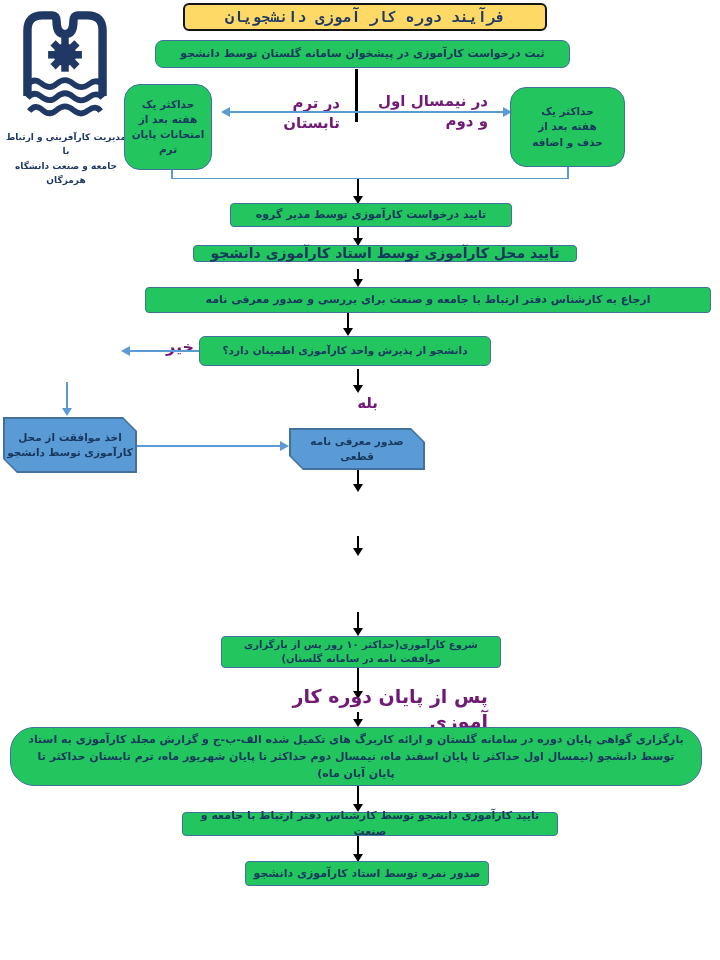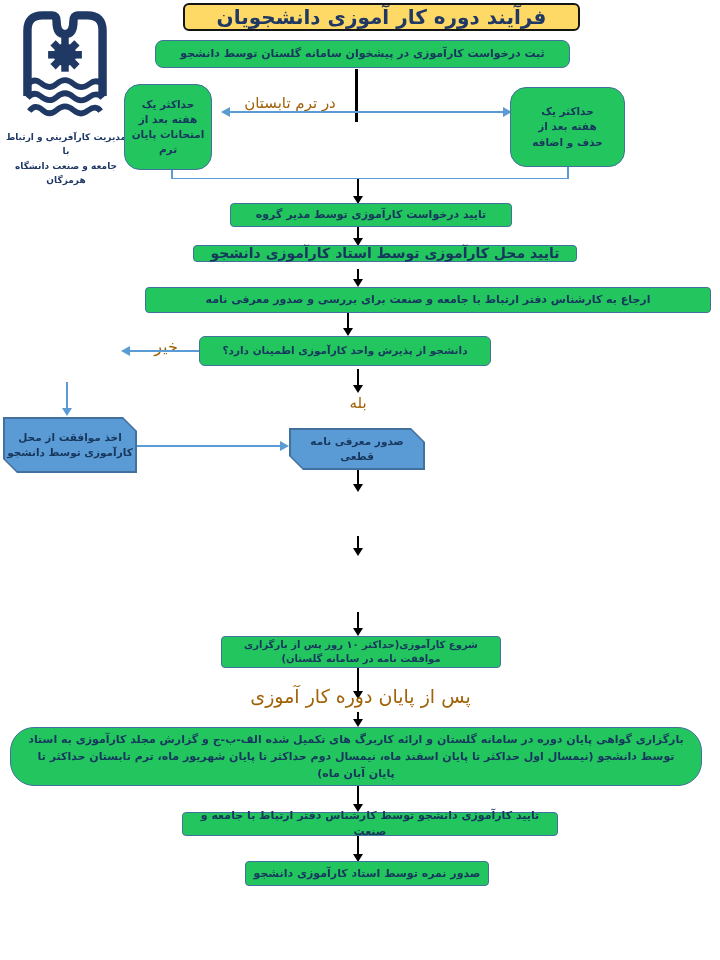--- a/index.html
+++ b/index.html
@@ -15,21 +15,21 @@
        color:#1f3864;font-weight:bold;display:flex;align-items:center;justify-content:center;
        direction:rtl;box-sizing:border-box;}
   
   .snip{position:absolute;background:#41719c;
         clip-path:polygon(0 0,calc(100% - 14px) 0,100% 14px,100% 100%,14px 100%,0 calc(100% - 14px));}
   .snip .inner{position:absolute;inset:1.6px;background:#5b9bd5;color:#17365d;font-weight:bold;
         display:flex;align-items:center;justify-content:center;text-align:center;direction:rtl;
         line-height:1.45;
         clip-path:polygon(0 0,calc(100% - 13px) 0,100% 13px,100% 100%,13px 100%,0 calc(100% - 13px));}
   
-  .lbl{position:absolute;color:#a16207;font-weight:normal;text-align:center;direction:rtl;line-height:1.3;}
+  .lbl{position:absolute;color:#701a75;font-weight:bold;direction:rtl;line-height:1.3;}
   
   .va{position:absolute;width:2px;background:#000;}
   .va.blue{background:#5b9bd5;}
   .ha{position:absolute;height:2px;background:#5b9bd5;}
   .ah{position:absolute;width:0;height:0;}
   .ah.down{border-left:5px solid transparent;border-right:5px solid transparent;border-top:8px solid #000;}
   .ah.down.blue{border-top-color:#5b9bd5;}
   .ah.left{border-top:5px solid transparent;border-bottom:5px solid transparent;border-right:9px solid #5b9bd5;}
   .ah.right{border-top:5px solid transparent;border-bottom:5px solid transparent;border-left:9px solid #5b9bd5;}
   .logo-caption{position:absolute;color:#1f3864;font-weight:bold;text-align:center;
@@ -58,27 +58,28 @@
       <rect x="46" y="34" width="8" height="8" transform="rotate(225 50 52)"></rect>
       <rect x="46" y="34" width="8" height="8" transform="rotate(270 50 52)"></rect>
       <rect x="46" y="34" width="8" height="8" transform="rotate(315 50 52)"></rect>
     </g>
   </svg>
   <div class="logo-caption" style="left:2px;top:130px;width:128px;">
     <div>مدیریت کارآفرینی و ارتباط با</div>
     <div>جامعه و صنعت دانشگاه هرمزگان</div>
   </div>
 
-  <div class="title-box" style="left:183px;top:3px;width:397px;height:28px;font-size:20px;">فرآیند دوره کار آموزی دانشجویان</div>
+  <div class="title-box" style="left:183px;top:3px;width:364px;height:28px;font-size:15px;font-family:Liberation Mono, monospace;">فرآیند دوره کار آموزی دانشجویان</div>
 
   <div class="box r8" style="left:155px;top:40px;width:415px;height:28px;font-size:11px;">ثبت درخواست کارآموزی در پیشخوان سامانه گلستان توسط دانشجو</div>
 
   <div class="va" style="left:355px;top:69px;height:53px;width:2.5px;"></div>
 
   <div class="lbl" style="left:240px;top:94px;width:100px;font-size:15px;">در ترم تابستان</div>
+  <div class="lbl" style="left:378px;top:92px;width:110px;font-size:15px;">در نیمسال اول و دوم</div>
 
   <div class="ha" style="left:230px;top:111px;width:126px;"></div>
   <div class="ah left" style="left:221px;top:107px;"></div>
   <div class="ha" style="left:356px;top:111px;width:148px;"></div>
   <div class="ah right" style="left:503px;top:107px;"></div>
 
   <div class="box r16" style="left:124px;top:84px;width:88px;height:86px;font-size:10.5px;padding:3px;">حداکثر یک هفته بعد از امتحانات پایان ترم</div>
   <div class="box r16" style="left:510px;top:87px;width:115px;height:80px;font-size:10.5px;padding:19px;">حداکثر یک هفته بعد از حذف و اضافه</div>
 
   <div class="va blue" style="left:171px;top:170px;height:9px;width:1.6px;"></div>

